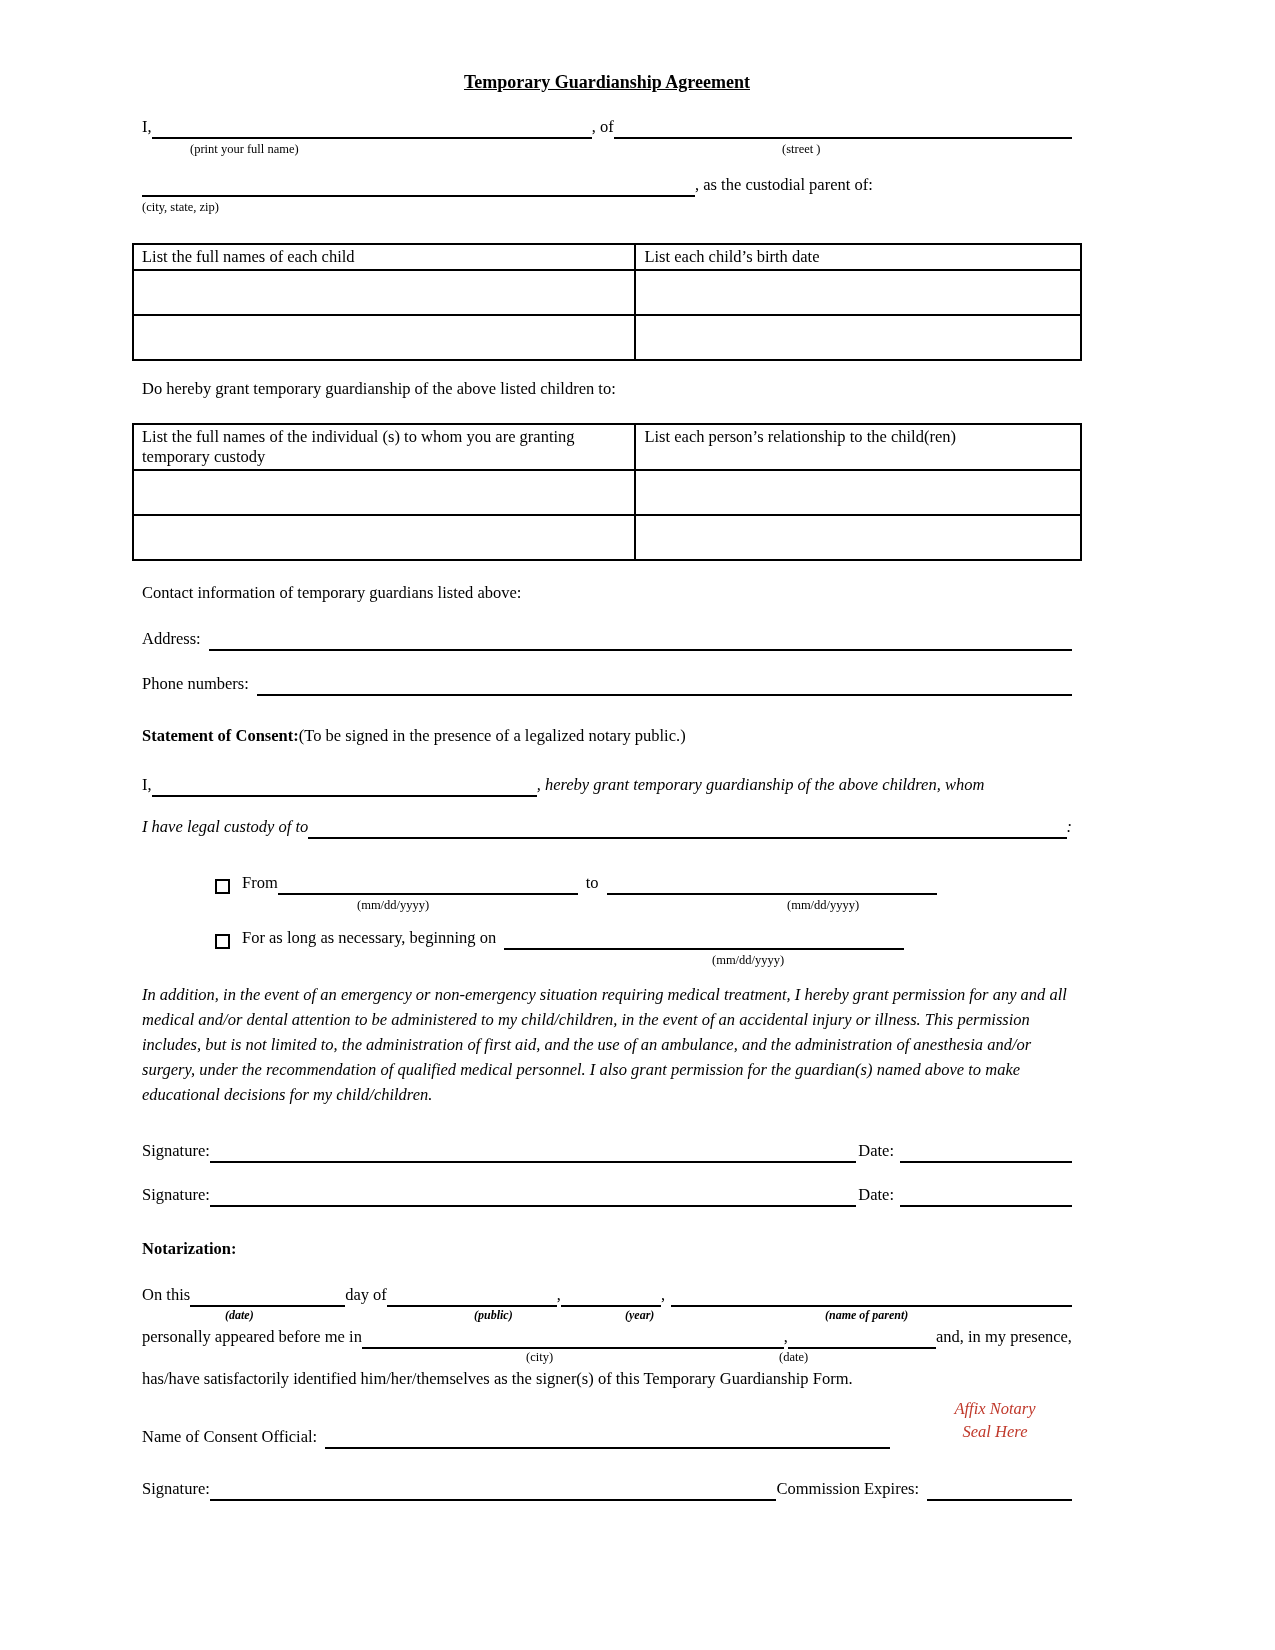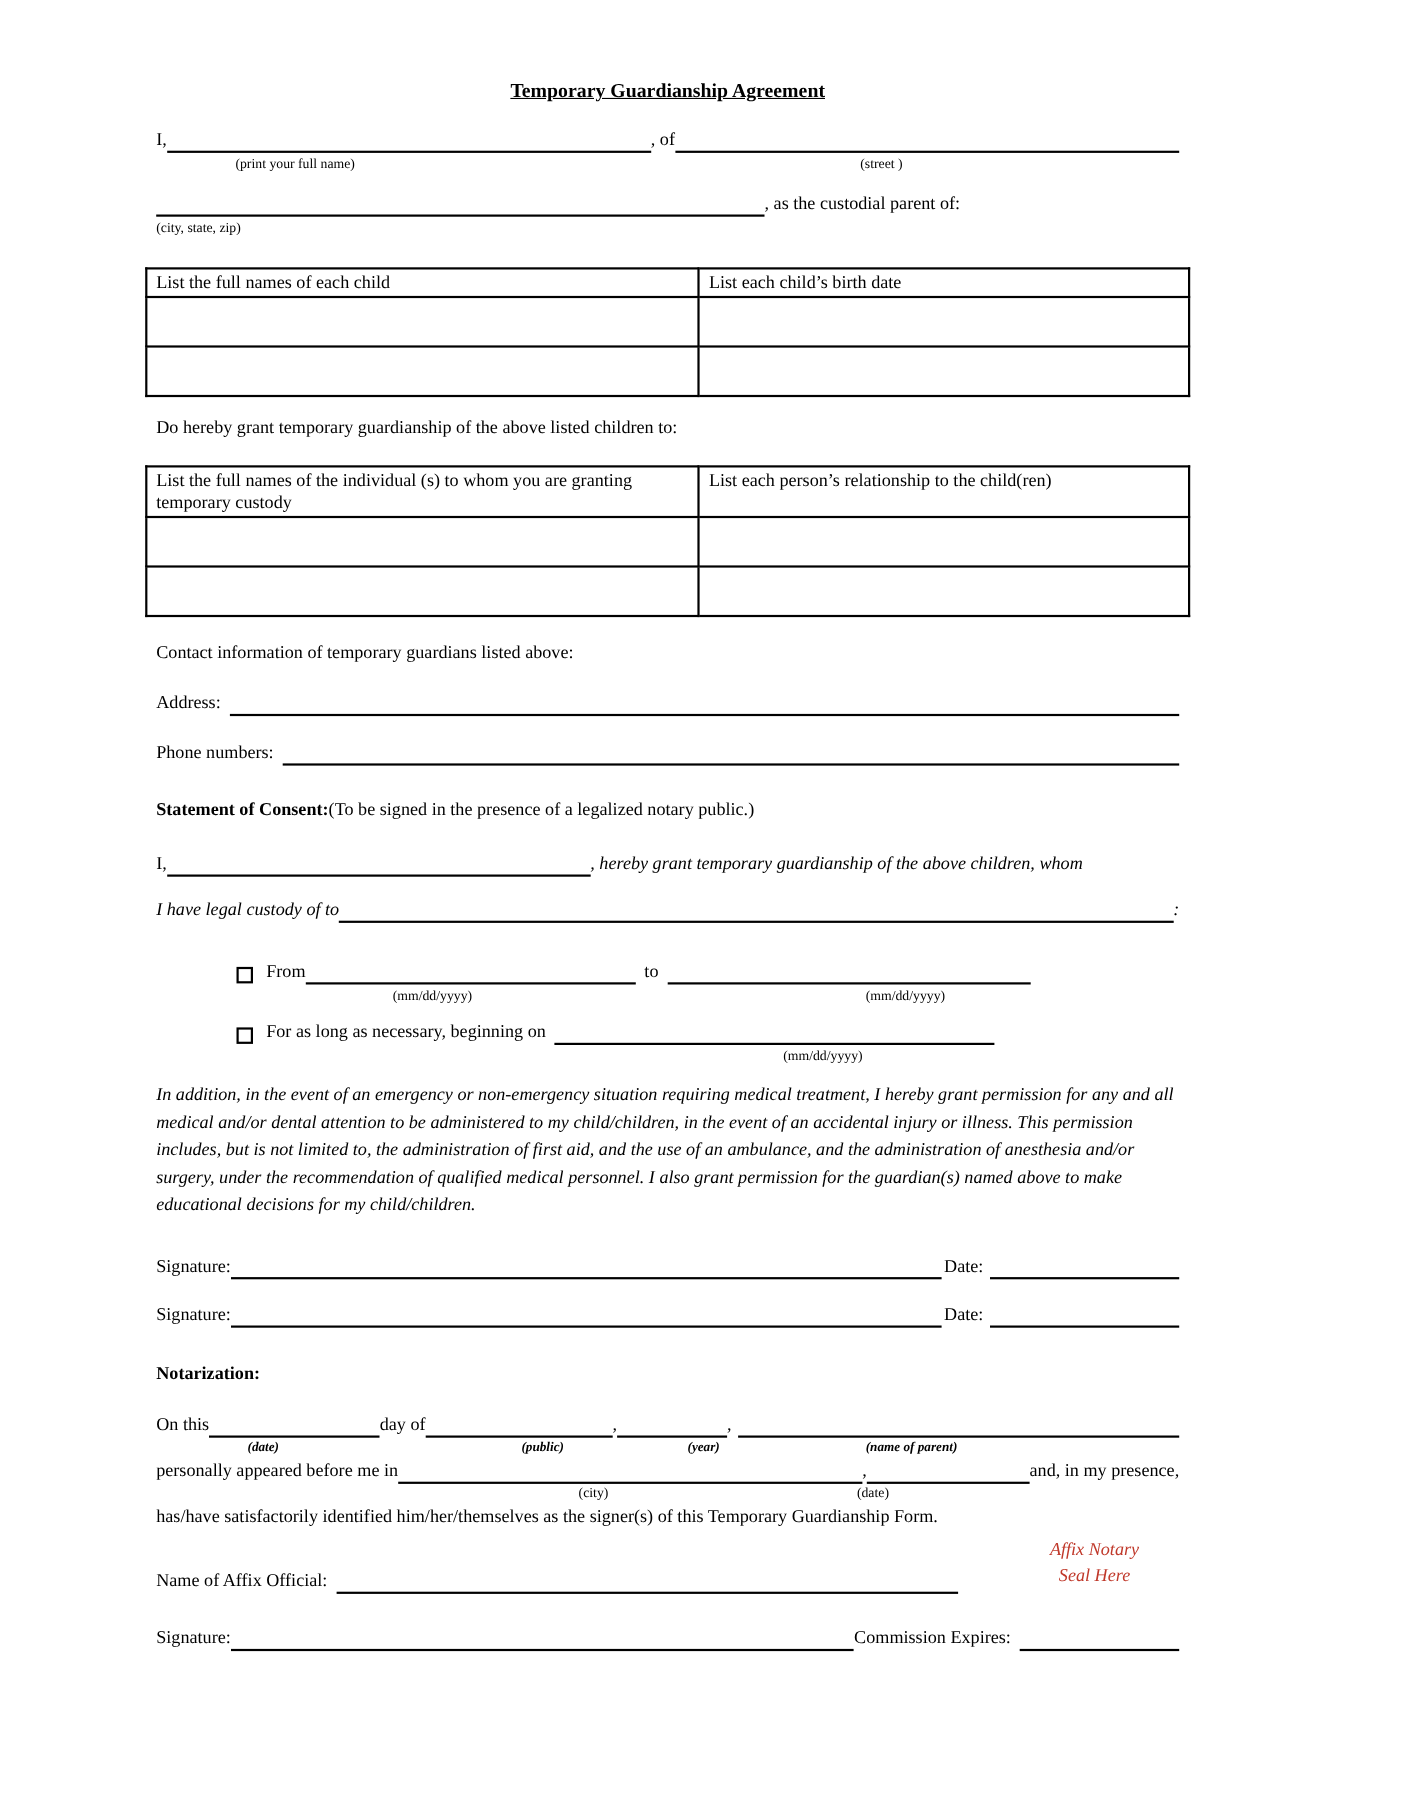--- a/index.html
+++ b/index.html
@@ -57,21 +57,21 @@
 
   <div class="title">Temporary Guardianship Agreement</div>
 
   <div class="row" style="margin-top:22px;">
     <span>I,</span>
     <span class="blank" style="width:440px;"></span>
     <span>, of</span>
     <span class="blank grow"></span>
   </div>
   <div class="hint-row gap2">
-    <span style="left:72px;">(print your full name)</span>
+    <span style="left:48px;">(print your full name)</span>
     <span style="left:640px;">(street )</span>
   </div>
 
   <div class="row" style="margin-top:16px;">
     <span class="blank" style="width:553px;"></span>
     <span>, as the custodial parent of:</span>
   </div>
   <div class="hint-row gap2">
     <span style="left:0;">(city, state, zip)</span>
   </div>
@@ -190,21 +190,21 @@
     <span class="blank" style="width:170px;"></span>
     <span>,</span>
     <span class="blank" style="width:100px;"></span>
     <span>,</span>
     <span class="blank grow" style="margin-left:6px;"></span>
   </div>
   <div class="hint-row">
     <span class="bi-hint" style="left:83px;">(date)</span>
     <span class="bi-hint" style="left:332px;">(public)</span>
     <span class="bi-hint" style="left:483px;">(year)</span>
-    <span class="bi-hint" style="left:645px;">(name of parent)</span>
+    <span class="bi-hint" style="left:683px;">(name of parent)</span>
   </div>
 
   <div class="row gap2">
     <span>personally appeared before me in</span>
     <span class="blank grow"></span>
     <span>,</span>
     <span class="blank" style="width:148px;"></span>
     <span>and, in my presence,</span>
   </div>
   <div class="hint-row">
@@ -216,21 +216,21 @@
     <div class="row gap2">
       <span>has/have satisfactorily identified him/her/themselves as the signer(s) of this Temporary Guardianship Form.</span>
     </div>
 
     <div class="seal-note" style="color: rgb(192, 57, 43);">
       <div>Affix Notary</div>
       <div>Seal Here</div>
     </div>
 
     <div class="row" style="margin-top:38px;">
-      <span>Name of Affix Official:</span>
+      <span>Name of Consent Official:</span>
       <span class="blank" style="width:565px; margin-left:8px;"></span>
     </div>
 
     <div class="row" style="margin-top:30px;">
       <span>Signature:</span>
       <span class="blank grow"></span>
       <span>Commission Expires:</span>
       <span class="blank" style="width:145px; margin-left:8px;"></span>
     </div>
   </div>

